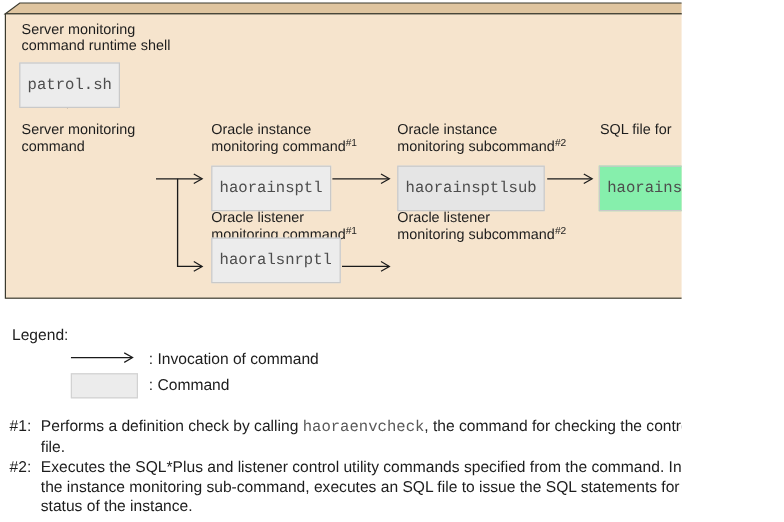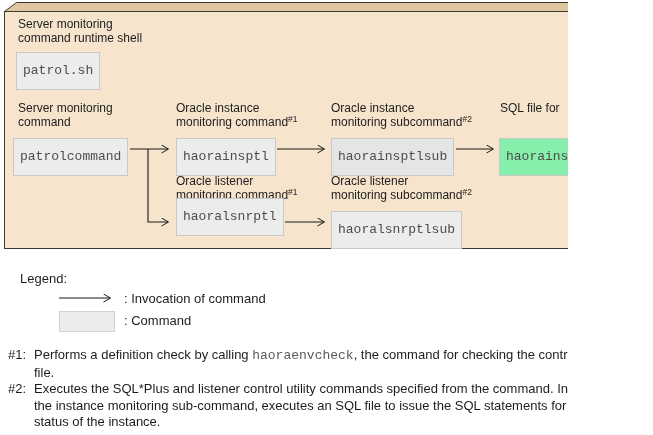--- a/index.html
+++ b/index.html
@@ -5,21 +5,21 @@
   html,body{margin:0;padding:0;background:#ffffff;}
   .page{position:relative;width:568px;height:435px;background:#fff;overflow:hidden;
         font-family:"Liberation Sans",sans-serif;color:#1d1d1d;}
   .diagram{position:absolute;left:0;top:0;width:653px;height:256px;}
   .diagram svg{position:absolute;left:0;top:0;}
   .lbl{position:absolute;font-size:12px;line-height:14px;color:#1d1d1d;white-space:nowrap;}
   .lbl sup{font-size:8.5px;line-height:0;vertical-align:4px;}
   .cmd{position:absolute;font-family:"Liberation Mono","DejaVu Sans Mono",monospace;
        font-size:13px;line-height:18px;color:#4d4d4d;background:#ECECEC;
        border:1px solid #C9C9C9;padding:9px 6px;white-space:nowrap;}
-  .legend-title{position:absolute;left:20px;top:271px;font-size:13px;}
+  .legend-title{position:absolute;left:10px;top:271px;font-size:13px;}
   .legend-arrow-svg{position:absolute;left:59px;top:292px;}
   .legend-arrow-label{position:absolute;left:124px;top:291px;font-size:13px;text-align:right;}
   .legend-box{position:absolute;left:59px;top:311px;width:54px;height:19px;
               background:#ECECEC;border:1px solid #D2D2D2;}
   .legend-box-label{position:absolute;left:124px;top:313px;font-size:13px;}
   .footnotes{position:absolute;left:8px;top:347px;width:642px;font-size:13px;line-height:16.5px;}
   .fn{display:flex;}
   .fn .m{flex:none;width:26px;}
   .fn .t{width:612px;}
   .fn code{font-family:"Liberation Mono","DejaVu Sans Mono",monospace;
@@ -75,26 +75,24 @@
     <div class="lbl" style="left:176px;top:174px">
       <span>Oracle listener</span><br>
       <span>monitoring command</span><sup>#1</sup>
     </div>
     <div class="lbl" style="left:331px;top:174px">
       <span>Oracle listener</span><br>
       <span>monitoring subcommand</span><sup>#2</sup>
     </div>
 
     <div class="cmd" style="left: 16px; top: 52px; background: rgb(236, 236, 236);">patrol.sh</div>
-    <div class="cmd" style="left: 13px; top: 138px; background: rgb(236, 236, 236);">patrolcommand</div>
     <div class="cmd" style="left: 176px; top: 138px; background: rgb(236, 236, 236);">haorainsptl</div>
     <div class="cmd" style="left: 331px; top: 138px; background: #e5e5e5;">haorainsptlsub</div>
     <div class="cmd" style="left: 499px; top: 138px; background: #86efac;">haorainsptl.sql</div>
     <div class="cmd" style="left: 176px; top: 198px; background: rgb(236, 236, 236);">haoralsnrptl</div>
-    <div class="cmd" style="left: 331px; top: 211px; background: rgb(236, 236, 236);">haoralsnrptlsub</div>
   </div>
 
   <div class="legend-title">Legend:</div>
   <svg class="legend-arrow-svg" width="62" height="12" viewBox="0 0 62 12">
     <path d="M0,6 L51,6" fill="none" stroke="#1A1A1A" stroke-width="1.1" marker-end="url(#ar)"></path>
   </svg>
   <div class="legend-arrow-label">: Invocation of command</div>
   <div class="legend-box" style="background: rgb(236, 236, 236);"></div>
   <div class="legend-box-label">: Command</div>
 

